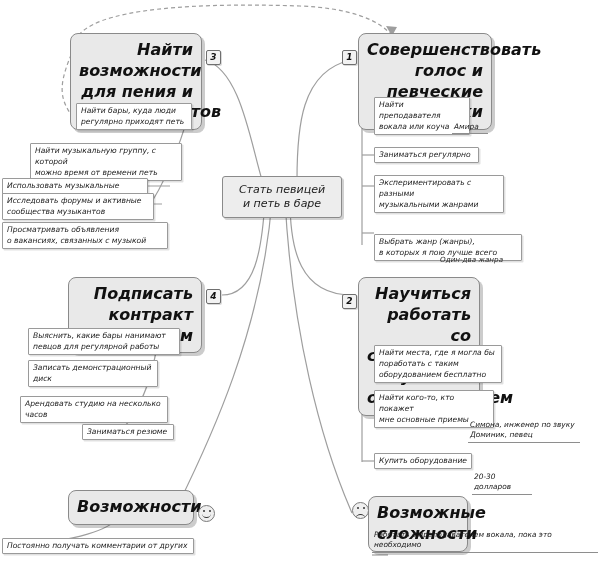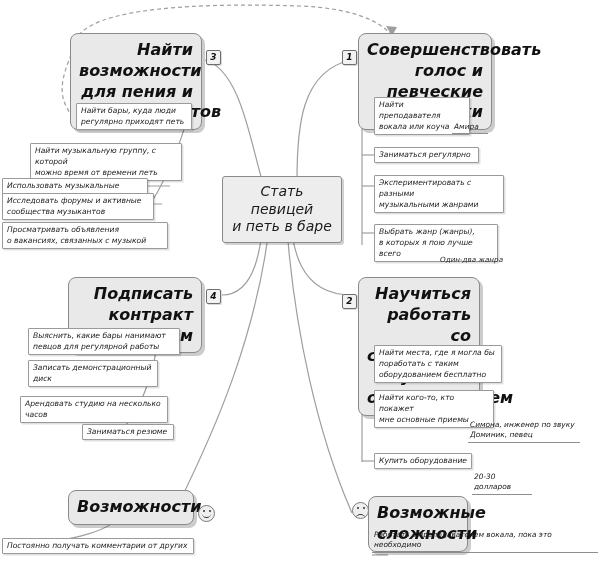--- a/index.html
+++ b/index.html
@@ -16,21 +16,21 @@
   .node{position:absolute;box-sizing:border-box;}
 
   
   .central{
     background:#ededed;
     border:1px solid #8a8a8a;
     border-radius:3px;
     box-shadow:2px 2px 0 rgba(0,0,0,0.18);
     text-align:center;
     font-style:italic;
-    font-size:14px;
+    font-size:11px;
     color:#1a1a1a;
     line-height:1.25;
     padding:6px 6px;
   }
 
   
   .topic{
     background:#e9e9e9;
     border:1px solid #8a8a8a;
     border-radius:8px;
@@ -174,21 +174,21 @@
     <span style="white-space:pre-line;">Найти преподавателя
 вокала или коуча</span>
   </div>
   <div class="node sub" style="left:374px;top:147px;width:105px;">
     <span style="white-space:pre-line;">Заниматься регулярно</span>
   </div>
   <div class="node sub" style="left:374px;top:175px;width:130px;">
     <span style="white-space:pre-line;">Экспериментировать с разными
 музыкальными жанрами</span>
   </div>
-  <div class="node sub" style="left:374px;top:224px;width:124px;">
+  <div class="node sub" style="left:374px;top:234px;width:148px;">
     <span style="white-space:pre-line;">Выбрать жанр (жанры),
 в которых я пою лучше всего</span>
   </div>
   <div class="node leaf" style="left:452px;top:122px;width:36px;">
     <span>Амира</span>
   </div>
   <div class="annot" style="left:440px;top:255px;">
     <span>Один-два жанра</span>
   </div>
 

